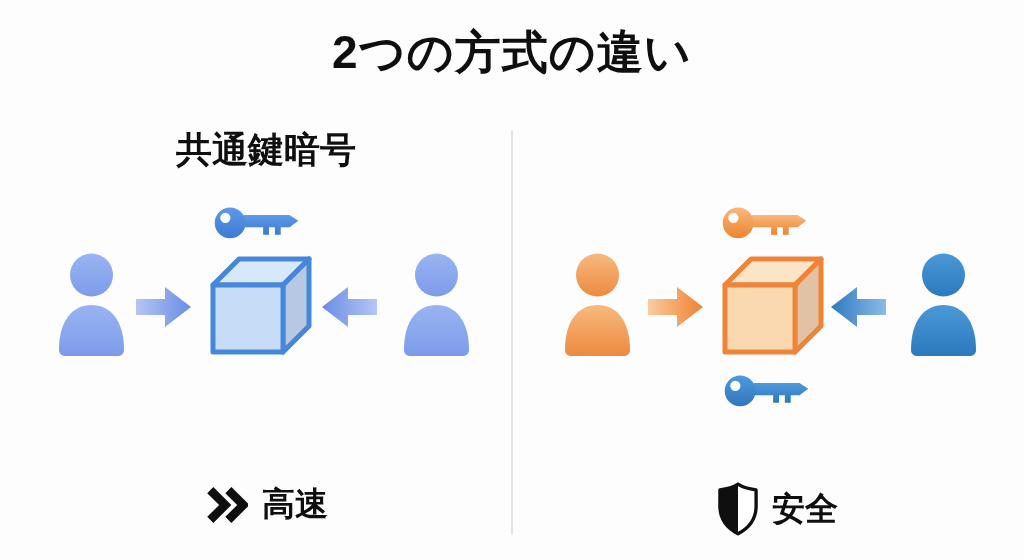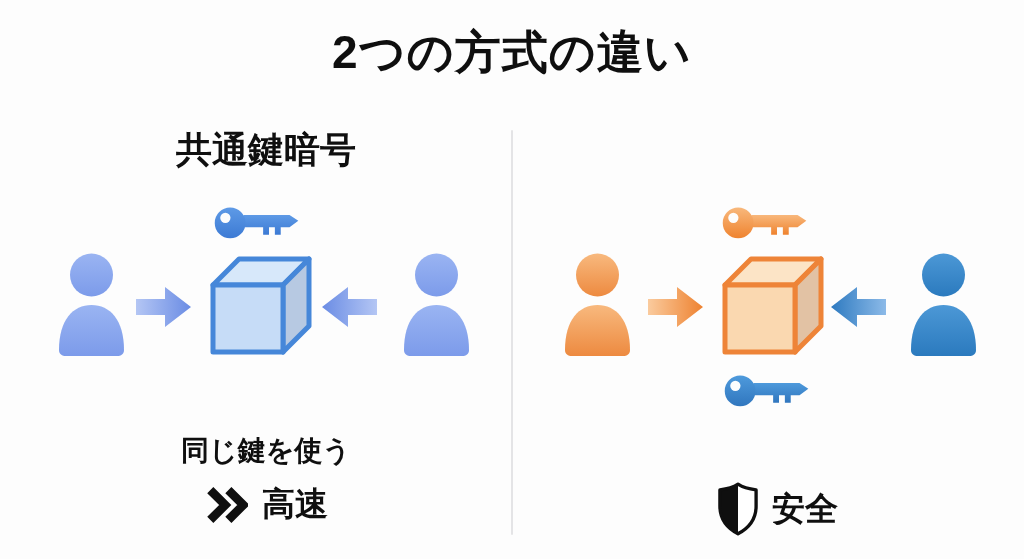--- a/index.html
+++ b/index.html
@@ -127,21 +127,20 @@
         </svg>
     </div>
 
     <div class="abs" style="left:401px; top:252px; width:71px; height:104px;">
       <svg viewBox="0 0 71 104">
         <circle cx="35.5" cy="23" r="21.5" fill="url(#gPersonL)"></circle>
         <path fill="url(#gPersonL)" d="M3 98 C3 68 17 53 35.5 53 C54 53 68 68 68 98 C68 102 65 104 61 104 L10 104 C6 104 3 102 3 98 Z"></path>
       </svg>
     </div>
 
-    <p class="caption">同じ鍵を使う</p>
 
     <div class="badge-row">
       <span class="abs-icon" style="width:44px; height:42px; display:inline-block;">
         <svg viewBox="0 0 56 48" style="display:block; width:100%; height:100%;">
           <polyline points="8,5 27,24 8,43" fill="none" stroke="#0f0f0f" stroke-width="11"></polyline>
           <polyline points="31,5 50,24 31,43" fill="none" stroke="#0f0f0f" stroke-width="11"></polyline>
         </svg>
       </span>
       <span>高速</span>
     </div>

